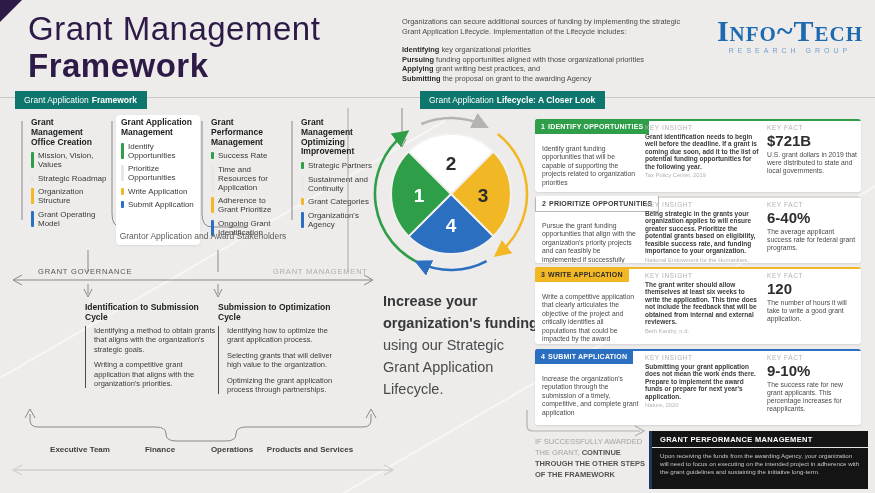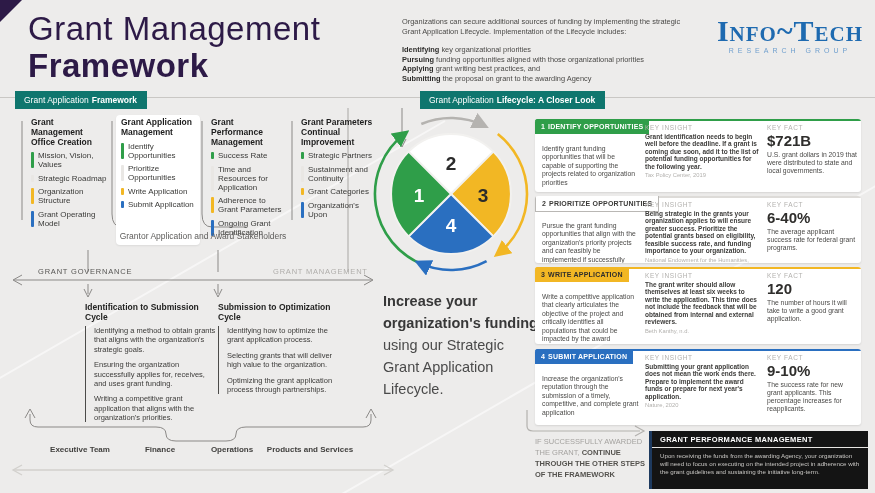--- a/index.html
+++ b/index.html
@@ -129,42 +129,41 @@
     <div class="fw-title">Grant Application Management</div>
     <div class="fw-item"><span class="bar" style="background-color: rgb(47, 158, 73);"></span><span>Identify Opportunities</span></div>
     <div class="fw-item"><span class="bar" style="background-color: rgb(233, 231, 228);"></span><span>Prioritize Opportunities</span></div>
     <div class="fw-item"><span class="bar" style="background-color: rgb(242, 183, 36);"></span><span>Write Application</span></div>
     <div class="fw-item"><span class="bar" style="background-color: rgb(42, 111, 192);"></span><span>Submit Application</span></div>
   </div>
   <div class="fw-col">
     <div class="fw-title">Grant Performance Management</div>
     <div class="fw-item"><span class="bar" style="background-color: rgb(47, 158, 73);"></span><span>Success Rate</span></div>
     <div class="fw-item"><span class="bar" style="background-color: rgb(233, 231, 228);"></span><span>Time and Resources for Application</span></div>
-    <div class="fw-item"><span class="bar" style="background-color: rgb(242, 183, 36);"></span><span>Adherence to Grant Parameters</span></div>
+    <div class="fw-item"><span class="bar" style="background-color: rgb(242, 183, 36);"></span><span>Adherence to Grant Prioritize</span></div>
     <div class="fw-item"><span class="bar" style="background-color: rgb(42, 111, 192);"></span><span>Ongoing Grant Identification</span></div>
   </div>
   <div class="fw-col">
-    <div class="fw-title">Grant Parameters Continual Improvement</div>
+    <div class="fw-title">Grant Management Optimizing Improvement</div>
     <div class="fw-item"><span class="bar" style="background-color: rgb(47, 158, 73);"></span><span>Strategic Partners</span></div>
     <div class="fw-item"><span class="bar" style="background-color: rgb(233, 231, 228);"></span><span>Sustainment and Continuity</span></div>
     <div class="fw-item"><span class="bar" style="background-color: rgb(242, 183, 36);"></span><span>Grant Categories</span></div>
-    <div class="fw-item"><span class="bar" style="background-color: rgb(42, 111, 192);"></span><span>Organization's Upon</span></div>
+    <div class="fw-item"><span class="bar" style="background-color: rgb(42, 111, 192);"></span><span>Organization's Agency</span></div>
   </div>
 </div>
 
 <div class="stakeholders">Grantor Application and Award Stakeholders</div>
 
 <div class="gov-label g1">GRANT GOVERNANCE</div>
 <div class="gov-label g2">GRANT MANAGEMENT</div>
 
 <div class="cycle c1">
   <div class="cycle-title">Identification to Submission Cycle</div>
   <div class="cycle-items">
     <div class="cycle-item">Identifying a method to obtain grants that aligns with the organization's strategic goals.</div>
-    <div class="cycle-item">Ensuring the organization successfully applies for, receives, and uses grant funding.</div>
     <div class="cycle-item">Writing a competitive grant application that aligns with the organization's priorities.</div>
   </div>
 </div>
 <div class="cycle c2">
   <div class="cycle-title">Submission to Optimization Cycle</div>
   <div class="cycle-items">
     <div class="cycle-item">Identifying how to optimize the grant application process.</div>
     <div class="cycle-item">Selecting grants that will deliver high value to the organization.</div>
     <div class="cycle-item">Optimizing the grant application process through partnerships.</div>
   </div>

